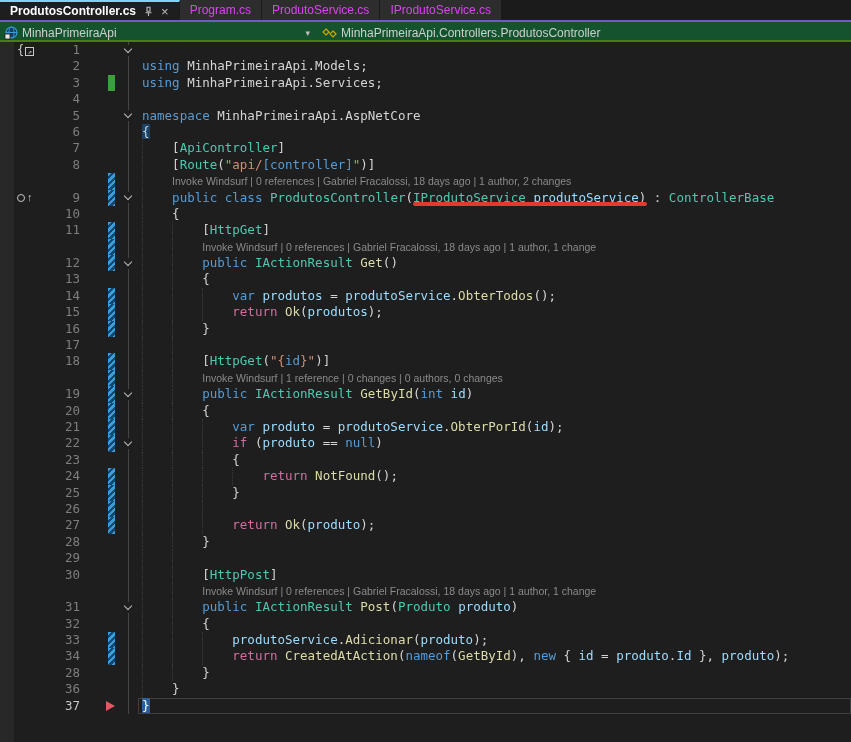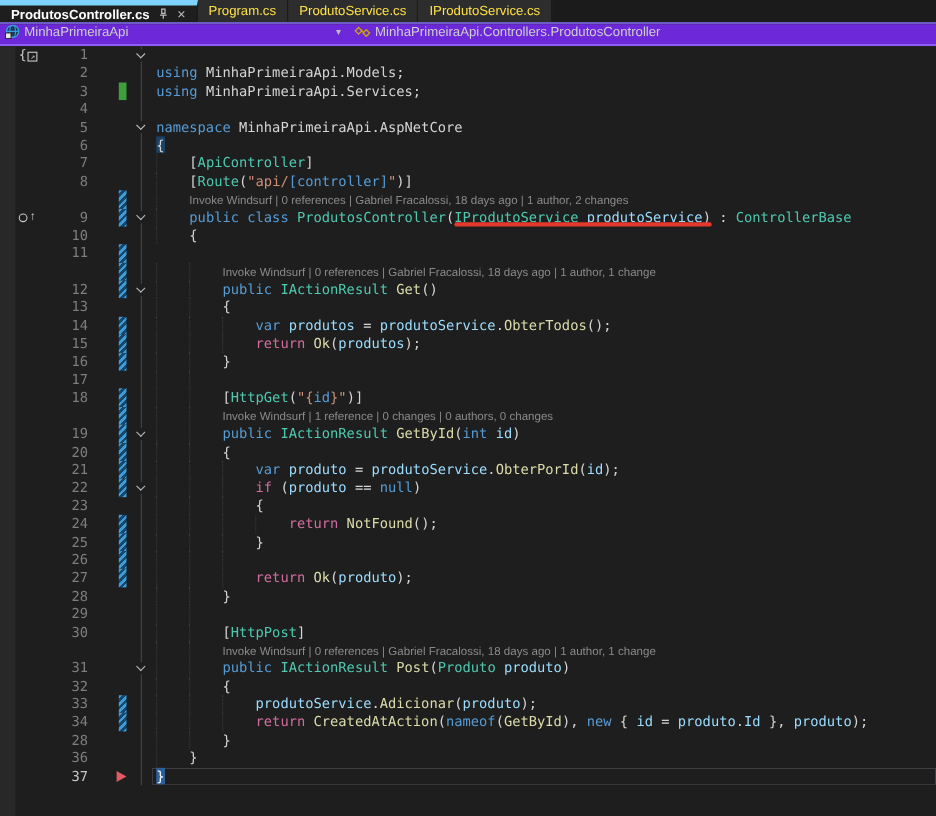--- a/index.html
+++ b/index.html
@@ -4,30 +4,30 @@
 <style>
   * { margin:0; padding:0; box-sizing:border-box; }
   html,body { width:851px; height:742px; background:#1E1E1E; overflow:hidden; }
   body { font-family:"Liberation Sans", sans-serif; }
 
   .app { width:851px; height:742px; display:flex; flex-direction:column; background:#1E1E1E; }
 
   
   .tabbar { height:22px; background:#1B1B1C; display:flex; align-items:stretch;
             border-bottom:2px solid #6E5BC6; flex:0 0 auto; }
-  .tab { display:flex; align-items:center; padding:0 10px; font-size:12px; color:#fde047;
+  .tab { display:flex; align-items:center; padding:0 10px; font-size:12px; color:#d946ef;
          background:#2D2D2D; border-right:1px solid #1B1B1C; cursor:default; }
   .tab.active { background:#1E1E1E; color:#FFFFFF; font-weight:bold;
-                border-top:5px solid #7dd3fc; }
+                border-top:2px solid #7dd3fc; }
   .tab .ticon { display:inline-flex; margin-left:7px; color:#BDBDBD; font-weight:normal; }
   .tab .close { font-size:13px; line-height:1; }
 
   
-  .navbar { height:20px; background:#6d28d9; border-bottom:2px solid #8b5cf6;
-            display:flex; align-items:flex-start; font-size:12px; color:#CFCFCF; flex:0 0 auto; }
+  .navbar { height:20px; background:#14532d; border-bottom:2px solid #4d7c0f;
+            display:flex; align-items:flex-end; font-size:12px; color:#CFCFCF; flex:0 0 auto; }
   .nav-left { width:318px; display:flex; align-items:center; padding:0 4px; }
   .nav-left .lbl { flex:1; white-space:nowrap; overflow:hidden; }
   .nav-right { flex:1; display:flex; align-items:center; padding:0 4px; }
   .nicon { display:inline-flex; margin-right:4px; }
   .dd { color:#BFBFBF; font-size:9px; padding:0 4px; }
 
   
   .editor { flex:1; position:relative; background:#1E1E1E; overflow:hidden; }
   .indicator-strip { position:absolute; left:0; top:0; bottom:0; width:14px; background:#282828; }
   .rows { position:relative; }
@@ -254,20 +254,21 @@
         </div>
         <div class="row">
           <div class="cell-glyph"></div>
           <div class="cell-num">11</div>
           <div class="cell-bar">
             <div class="bar bar-blue"></div>
           </div>
           <div class="cell-fold">
             <div class="foldline"></div>
           </div>
+          <div class="cell-code"><div class="guide" style="left: 4px;"></div><div class="guide" style="left: 34.12px;"></div><span class="tk-pln">        [</span><span class="tk-typ">HttpGet</span><span class="tk-pln">]</span></div>
         </div>
         <div class="row">
           <div class="cell-glyph"></div>
           <div class="cell-num"></div>
           <div class="cell-bar">
             <div class="bar bar-blue"></div>
           </div>
           <div class="cell-fold">
             <div class="foldline"></div>
           </div>

